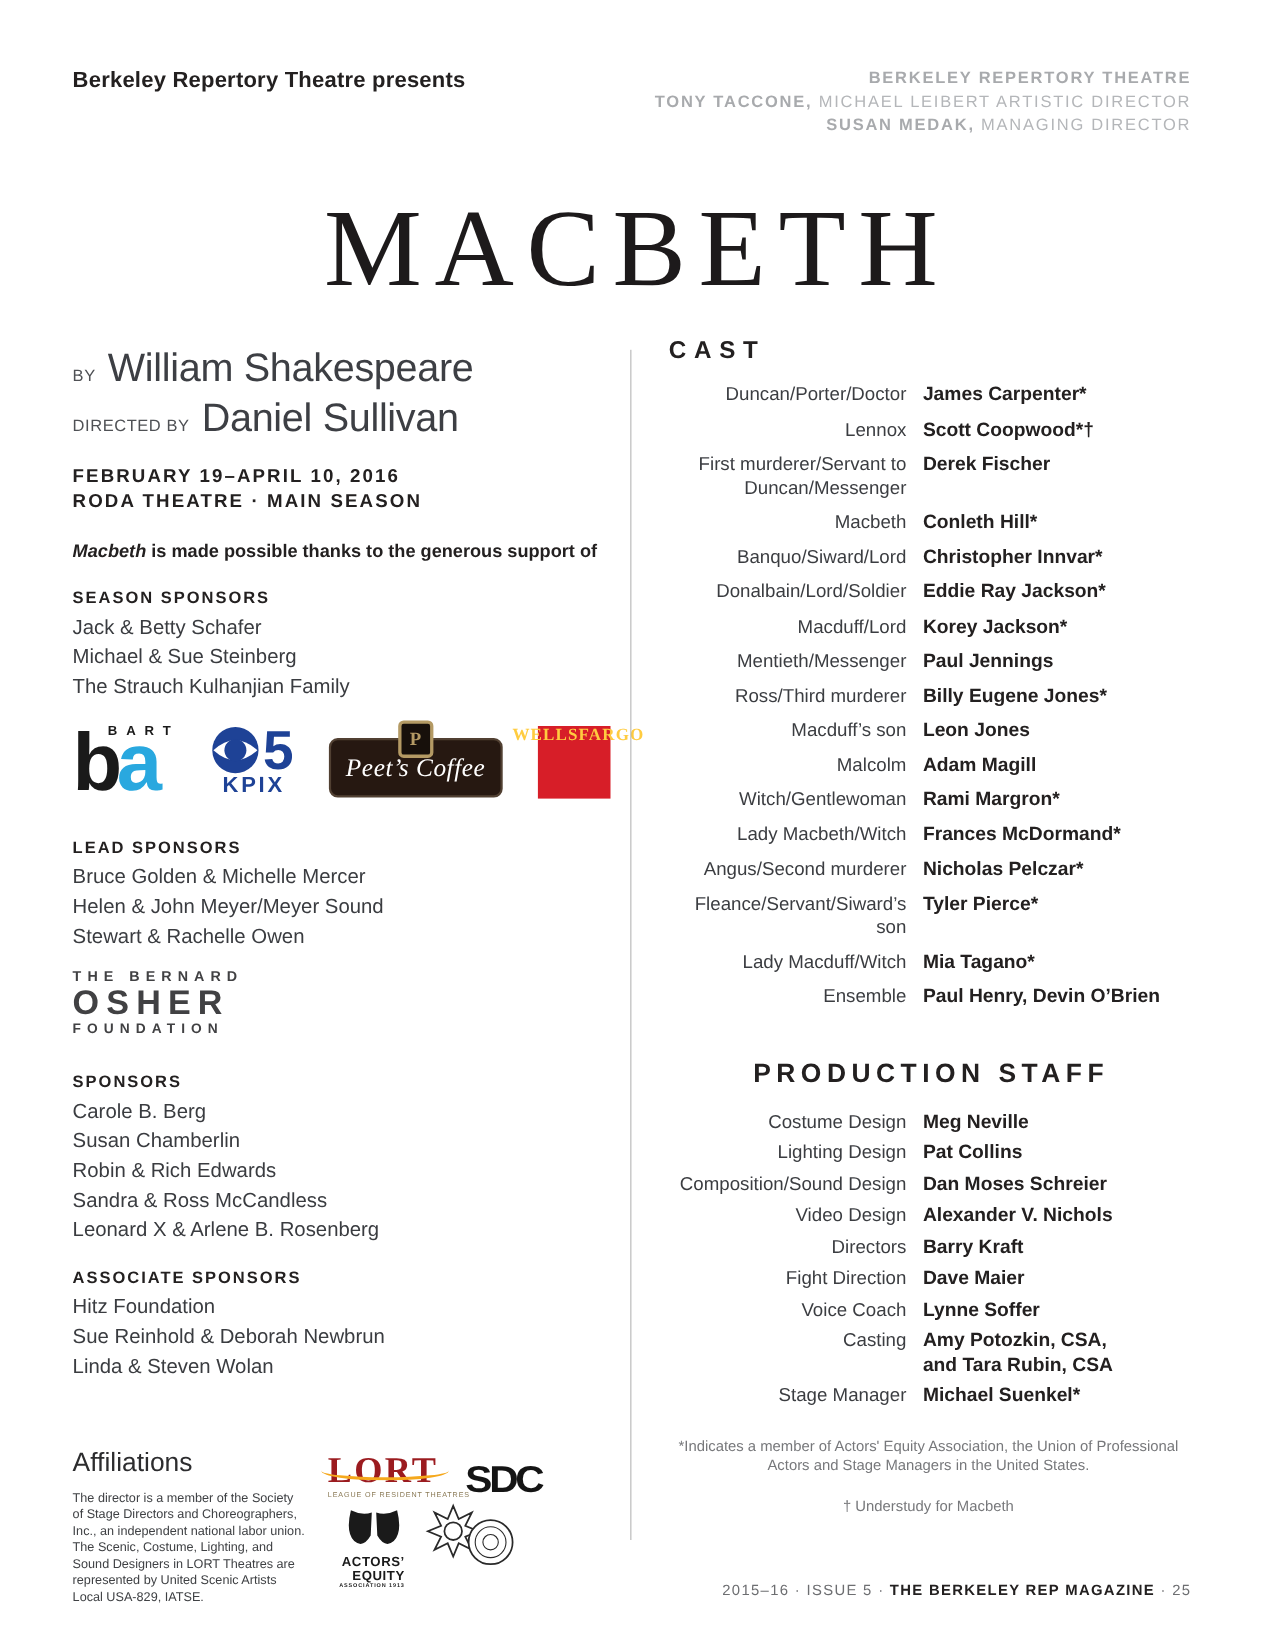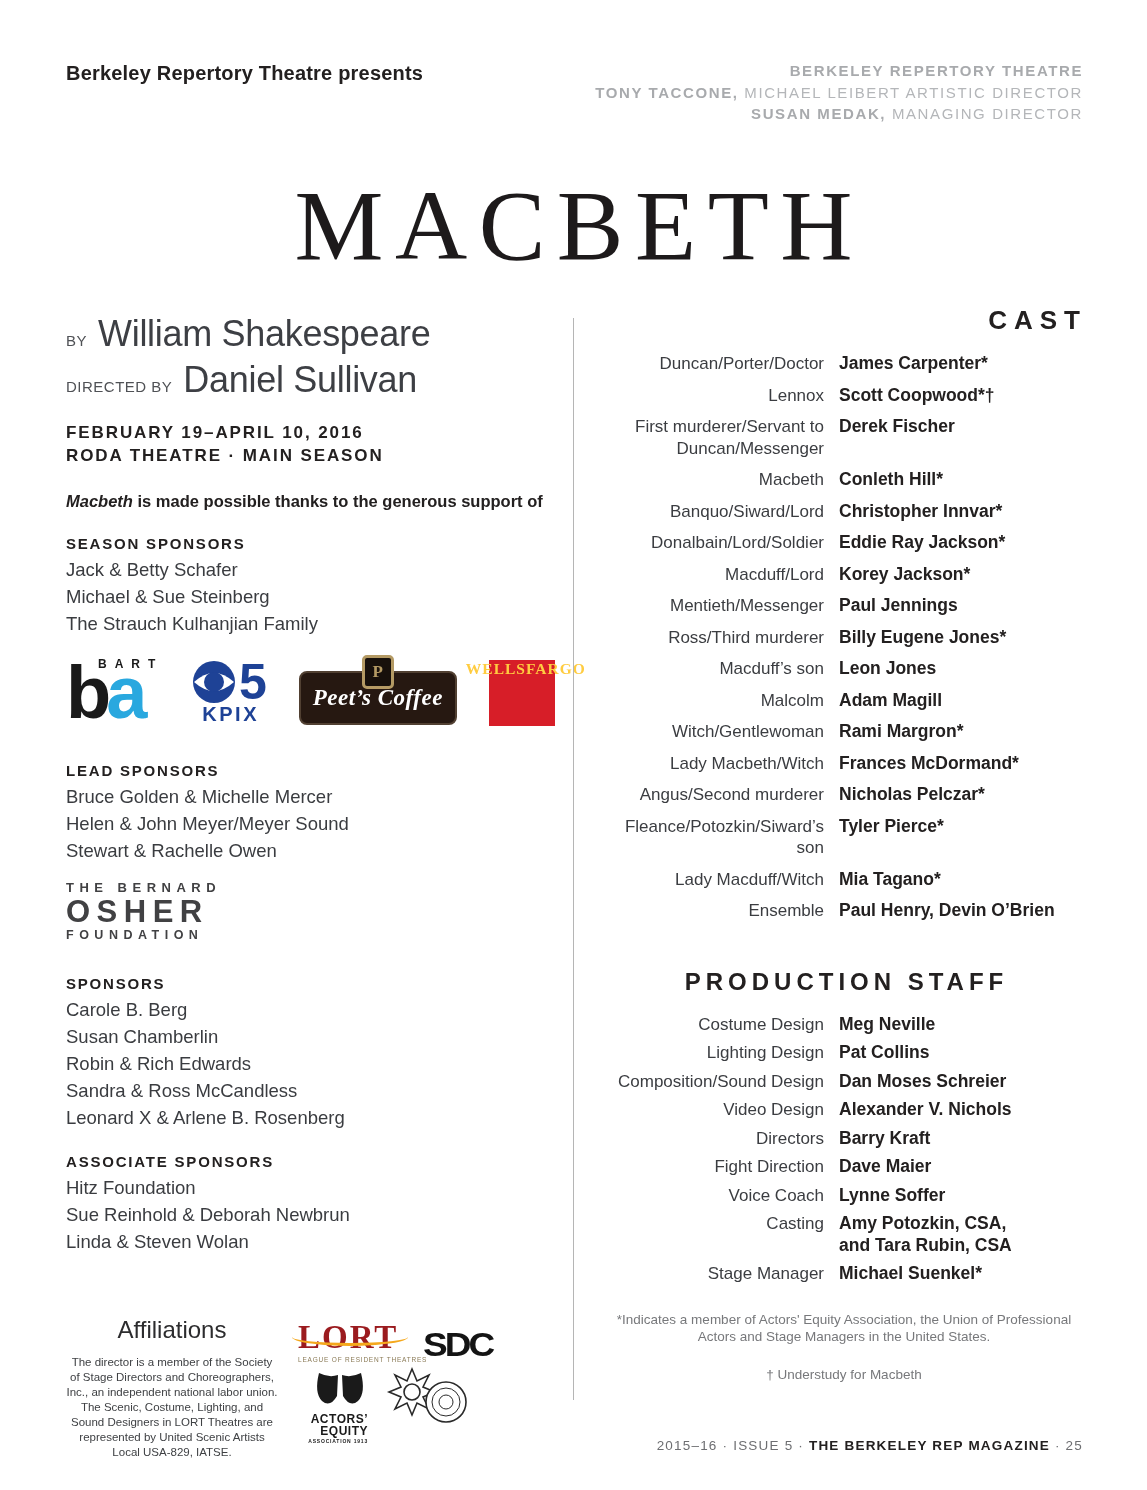--- a/index.html
+++ b/index.html
@@ -45,47 +45,47 @@
   .bart { position:relative; width:94px; height:76px; flex:none; }
   .bart-word { position:absolute; top:2px; left:32px; font-size:12px; font-weight:800; letter-spacing:8px; color:#1a1a1a; }
   .bart-ba { position:absolute; top:0px; left:0; display:flex; }
   .bart-b { font-size:74px; font-weight:800; line-height:76px; color:#1a1a1a; }
   .bart-a { font-size:74px; font-weight:800; line-height:76px; color:#29a8df; margin-left:-5px; }
   .kpix { flex:none; display:flex; flex-direction:column; align-items:center; }
   .kpix-top { display:flex; align-items:center; }
   .kpix-5 { font-size:50px; font-weight:800; color:#1e4296; line-height:44px; margin-left:3px; }
   .kpix-call { font-size:20px; font-weight:800; letter-spacing:2.5px; color:#1e4296; margin-top:-1px; text-indent:2.5px; }
   .peets { position:relative; flex:none; width:158px; height:54px; margin-top:10px; background:#261811; border:2px solid #514032; border-radius:8px; display:flex; align-items:center; justify-content:center; }
-  .peets-text { color:#ffffff; font-family:"Liberation Serif", serif; font-style:italic; font-weight:700; font-size:23px; letter-spacing:.5px; }
+  .peets-text { color:#ffffff; font-family:"Liberation Serif", serif; font-style:italic; font-weight:400; font-size:23px; letter-spacing:.5px; }
   .peets-emblem { position:absolute; top:-18px; left:50%; transform:translateX(-50%); width:32px; height:34px; background:#17100b; border:3px solid #b49a64; border-radius:5px; display:flex; align-items:center; justify-content:center; color:#b49a64; font-family:"Liberation Serif", serif; font-weight:700; font-size:17px; }
   .wells { flex:none; width:66px; height:66px; background:#d71e28; color:#ffcc40; font-family:"Liberation Serif", serif; font-weight:700; font-size:15.5px; letter-spacing:1px; line-height:17px; display:flex; flex-direction:row; justify-content:center; padding-left:8px; }
 
   
   .osher { margin-top:16px; color:#414143; }
   .osher-l1 { font-size:13px; font-weight:700; letter-spacing:5.5px; }
   .osher-l2 { font-size:31px; font-weight:800; letter-spacing:6.5px; line-height:1.08; }
   .osher-l3 { font-size:12.5px; font-weight:700; letter-spacing:5.5px; }
 
   
   .divider { left:573px; top:318px; width:1px; height:1082px; background:#b5b5b5; }
 
   
   .right-col { left:601px; top:305px; width:486px; }
-  .cast-heading { font-size:26px; font-weight:700; letter-spacing:7px; text-indent:7px; text-align:right; margin-bottom:17px; }
+  .cast-heading { font-size:22px; font-weight:700; letter-spacing:7px; text-indent:7px; text-align:left; margin-bottom:17px; }
   .credit-row { display:flex; margin-bottom:10px; }
   .credit-role { flex:none; width:238px; padding-right:15px; text-align:right; font-size:17px; line-height:21.5px; color:#3b3d41; white-space:pre-line; }
   .credit-name { flex:1; font-size:17.5px; line-height:21.5px; font-weight:700; color:#232020; white-space:pre-line; }
   .staff-table .credit-row { margin-bottom:7px; }
   .staff-heading { font-size:24px; font-weight:700; letter-spacing:5px; text-indent:5px; text-align:center; margin:46px 0 18px; }
   .footnote { margin-top:26px; text-align:center; font-size:13.5px; line-height:17.5px; color:#77787b; }
   .understudy { margin-top:21px; text-align:center; font-size:13.5px; color:#77787b; }
 
   
   .affiliations { left:66px; top:1316px; width:480px; display:flex; }
-  .aff-text { width:212px; flex:none;text-align:center; }
+  .aff-text { width:212px; flex:none; }
   .aff-text h2 { font-size:24px; font-weight:400; color:#2c2c2e; margin-bottom:11px; }
   .aff-text p { font-size:11.5px; line-height:15px; color:#3f4144; }
   .aff-logos { position:relative; flex:1; }
   .lort { position:absolute; left:20px; top:4px; width:104px; }
   .lort-word { position:relative; font-family:"Liberation Serif", serif; font-weight:700; font-size:33px; line-height:34px; letter-spacing:2px; color:#9b1b1f; }
   .lort-swoosh { position:absolute; left:-6px; right:-6px; top:8px; height:18px; border-bottom:3px solid #f5a81c; border-radius:50%; }
   .lort-tag { font-size:6.5px; letter-spacing:.8px; color:#8a7a56; margin-top:2px; white-space:nowrap; }
   .sdc { position:absolute; left:145px; top:8px; font-size:37px; font-weight:900; letter-spacing:-3px; color:#141414; transform:scaleY(.92); }
   .equity { position:absolute; left:28px; top:56px; width:62px; text-align:right; color:#1a1a1a; }
   .equity-l1 { font-size:12px; font-weight:700; letter-spacing:.5px; line-height:12px; margin-top:1px; }
@@ -274,21 +274,21 @@
         <div class="credit-role">Lady Macbeth/Witch</div>
         <div class="credit-name">Frances McDormand*</div>
       </div>
 
       <div class="credit-row">
         <div class="credit-role">Angus/Second murderer</div>
         <div class="credit-name">Nicholas Pelczar*</div>
       </div>
 
       <div class="credit-row">
-        <div class="credit-role">Fleance/Potozkin/Siward’s son</div>
+        <div class="credit-role">Fleance/Servant/Siward’s son</div>
         <div class="credit-name">Tyler Pierce*</div>
       </div>
 
       <div class="credit-row">
         <div class="credit-role">Lady Macduff/Witch</div>
         <div class="credit-name">Mia Tagano*</div>
       </div>
 
       <div class="credit-row">
         <div class="credit-role">Ensemble</div>

